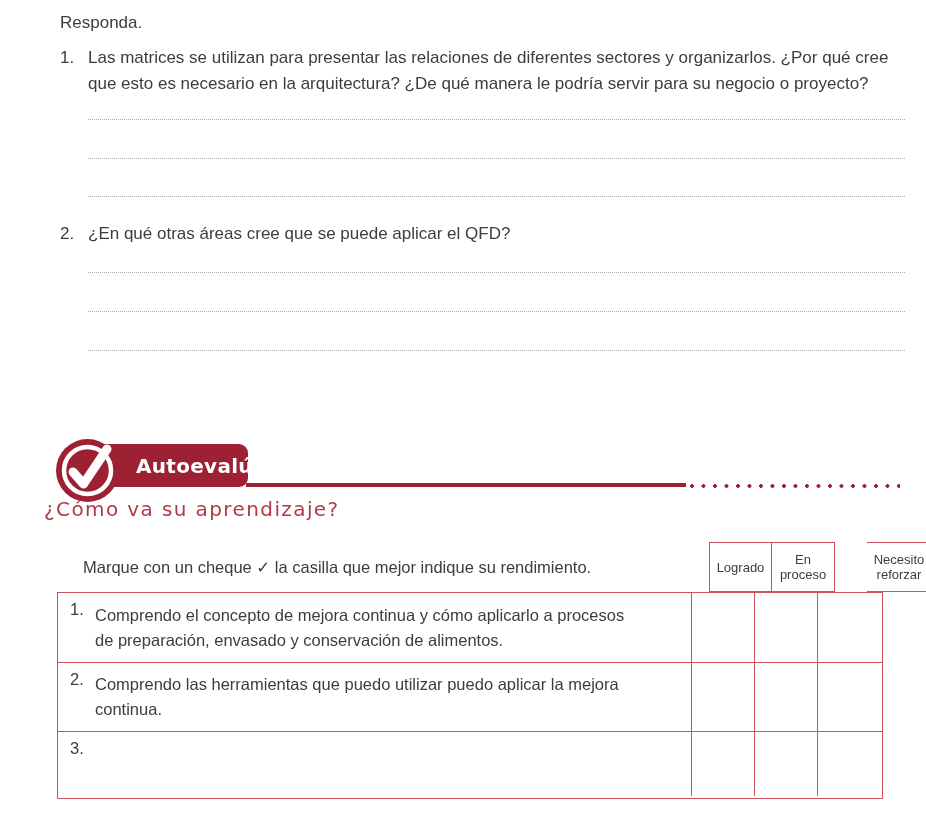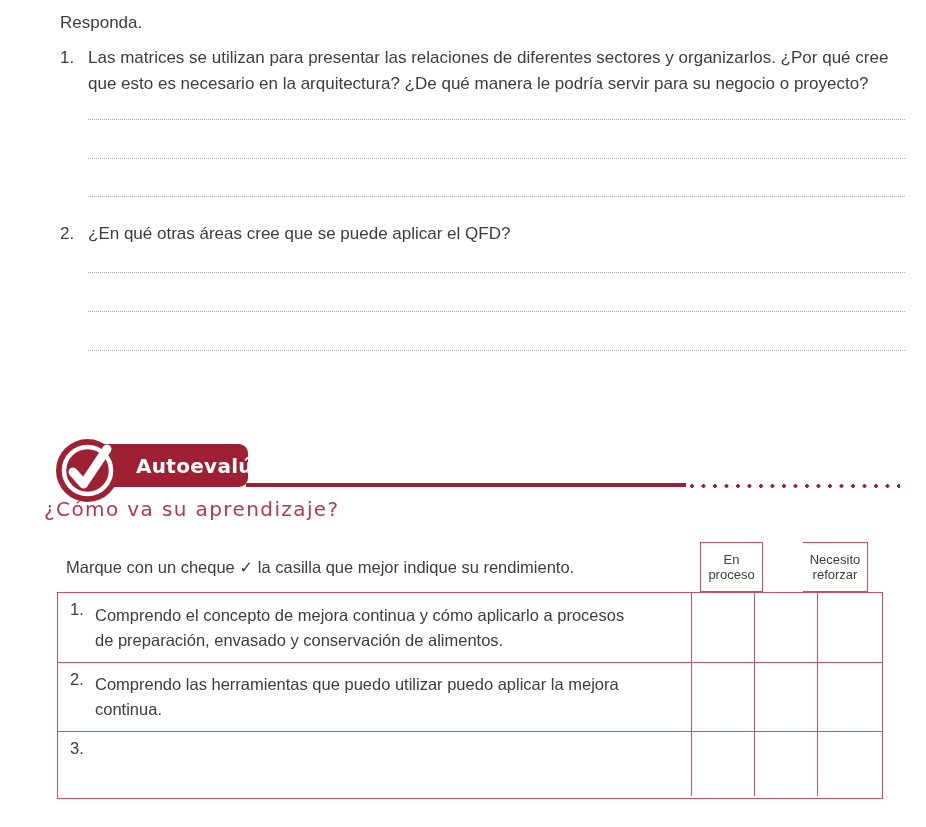--- a/index.html
+++ b/index.html
@@ -66,23 +66,22 @@
   #subtitle{
     left:44px;top:497px;
     color:var(--subtitle);
     font-family:"DejaVu Sans",sans-serif;
     font-size:20px;
     letter-spacing:1.4px;
   }
 
   
   #table-header{
-    left:57px;top:542px;width:826px;height:50px;
+    left:74px;top:542px;width:826px;height:50px;
     display:flex;
-    gap:8px;
   }
   .h-instruction{
     width:635px;flex:none;
     display:flex;align-items:center;
     padding:0 6px 0 9px;
     font-size:16.5px;
   }
   .h-cell{
     flex:none;
     border:1px solid var(--tborder);
@@ -148,20 +147,21 @@
     <path d="M17 33 L27.5 45 L51 10" fill="none" stroke="#ffffff" stroke-width="9" stroke-linecap="round" stroke-linejoin="round"></path>
   </svg>
 </div>
 <div class="abs" id="badge-rule"></div>
 <div class="abs" id="badge-dots"></div>
 
 <div class="abs" id="subtitle">¿Cómo va su aprendizaje?</div>
 
 <div class="abs" id="table-header">
   <div class="h-instruction">Marque con un cheque ✓ la casilla que mejor indique su rendimiento.</div>
+  <div class="h-cell h-c1">Logrado</div>
   <div class="h-cell h-c2">En proceso</div>
   <div class="h-cell h-c3">Necesito reforzar</div>
 </div>
 
 <div class="abs" id="table-body">
   <div class="t-row t-r1">
     <div class="cell-text">
       <span class="row-num">1.</span>
       <span>Comprendo el concepto de mejora continua y cómo aplicarlo a procesos de preparación, envasado y conservación de alimentos.</span>
     </div>

